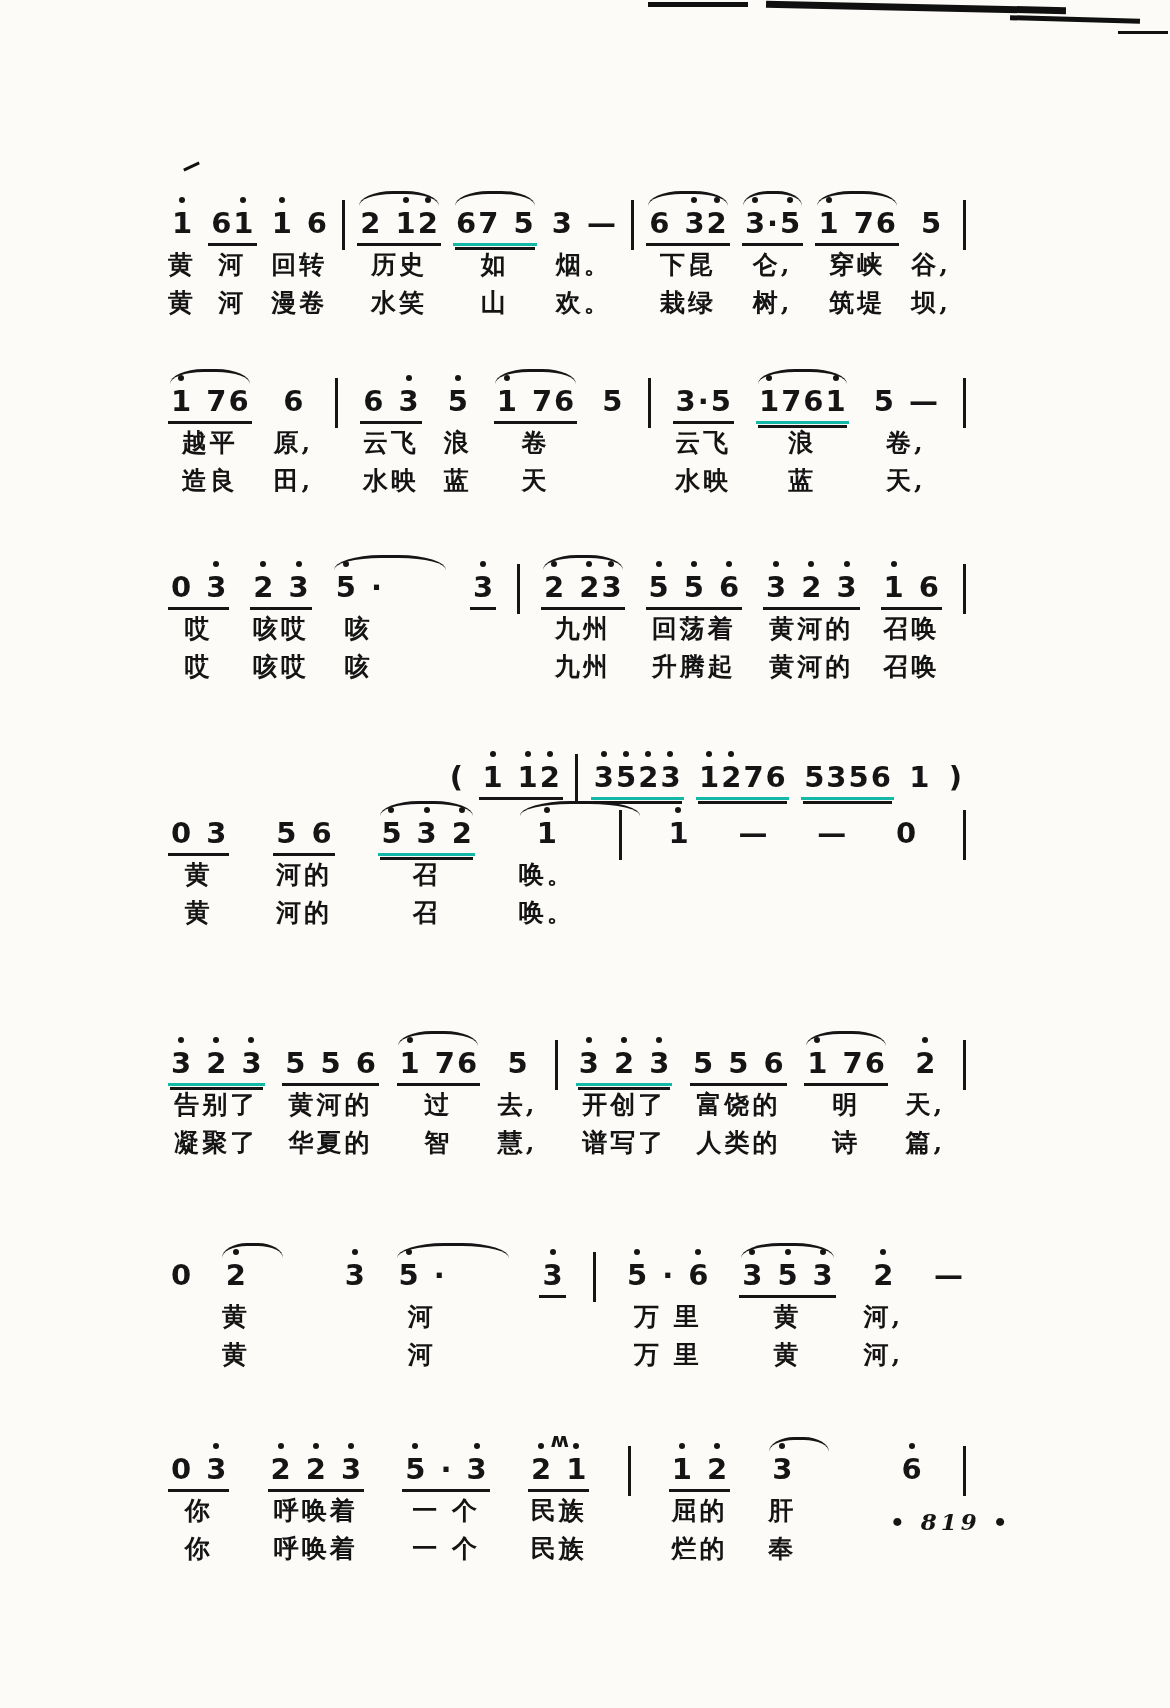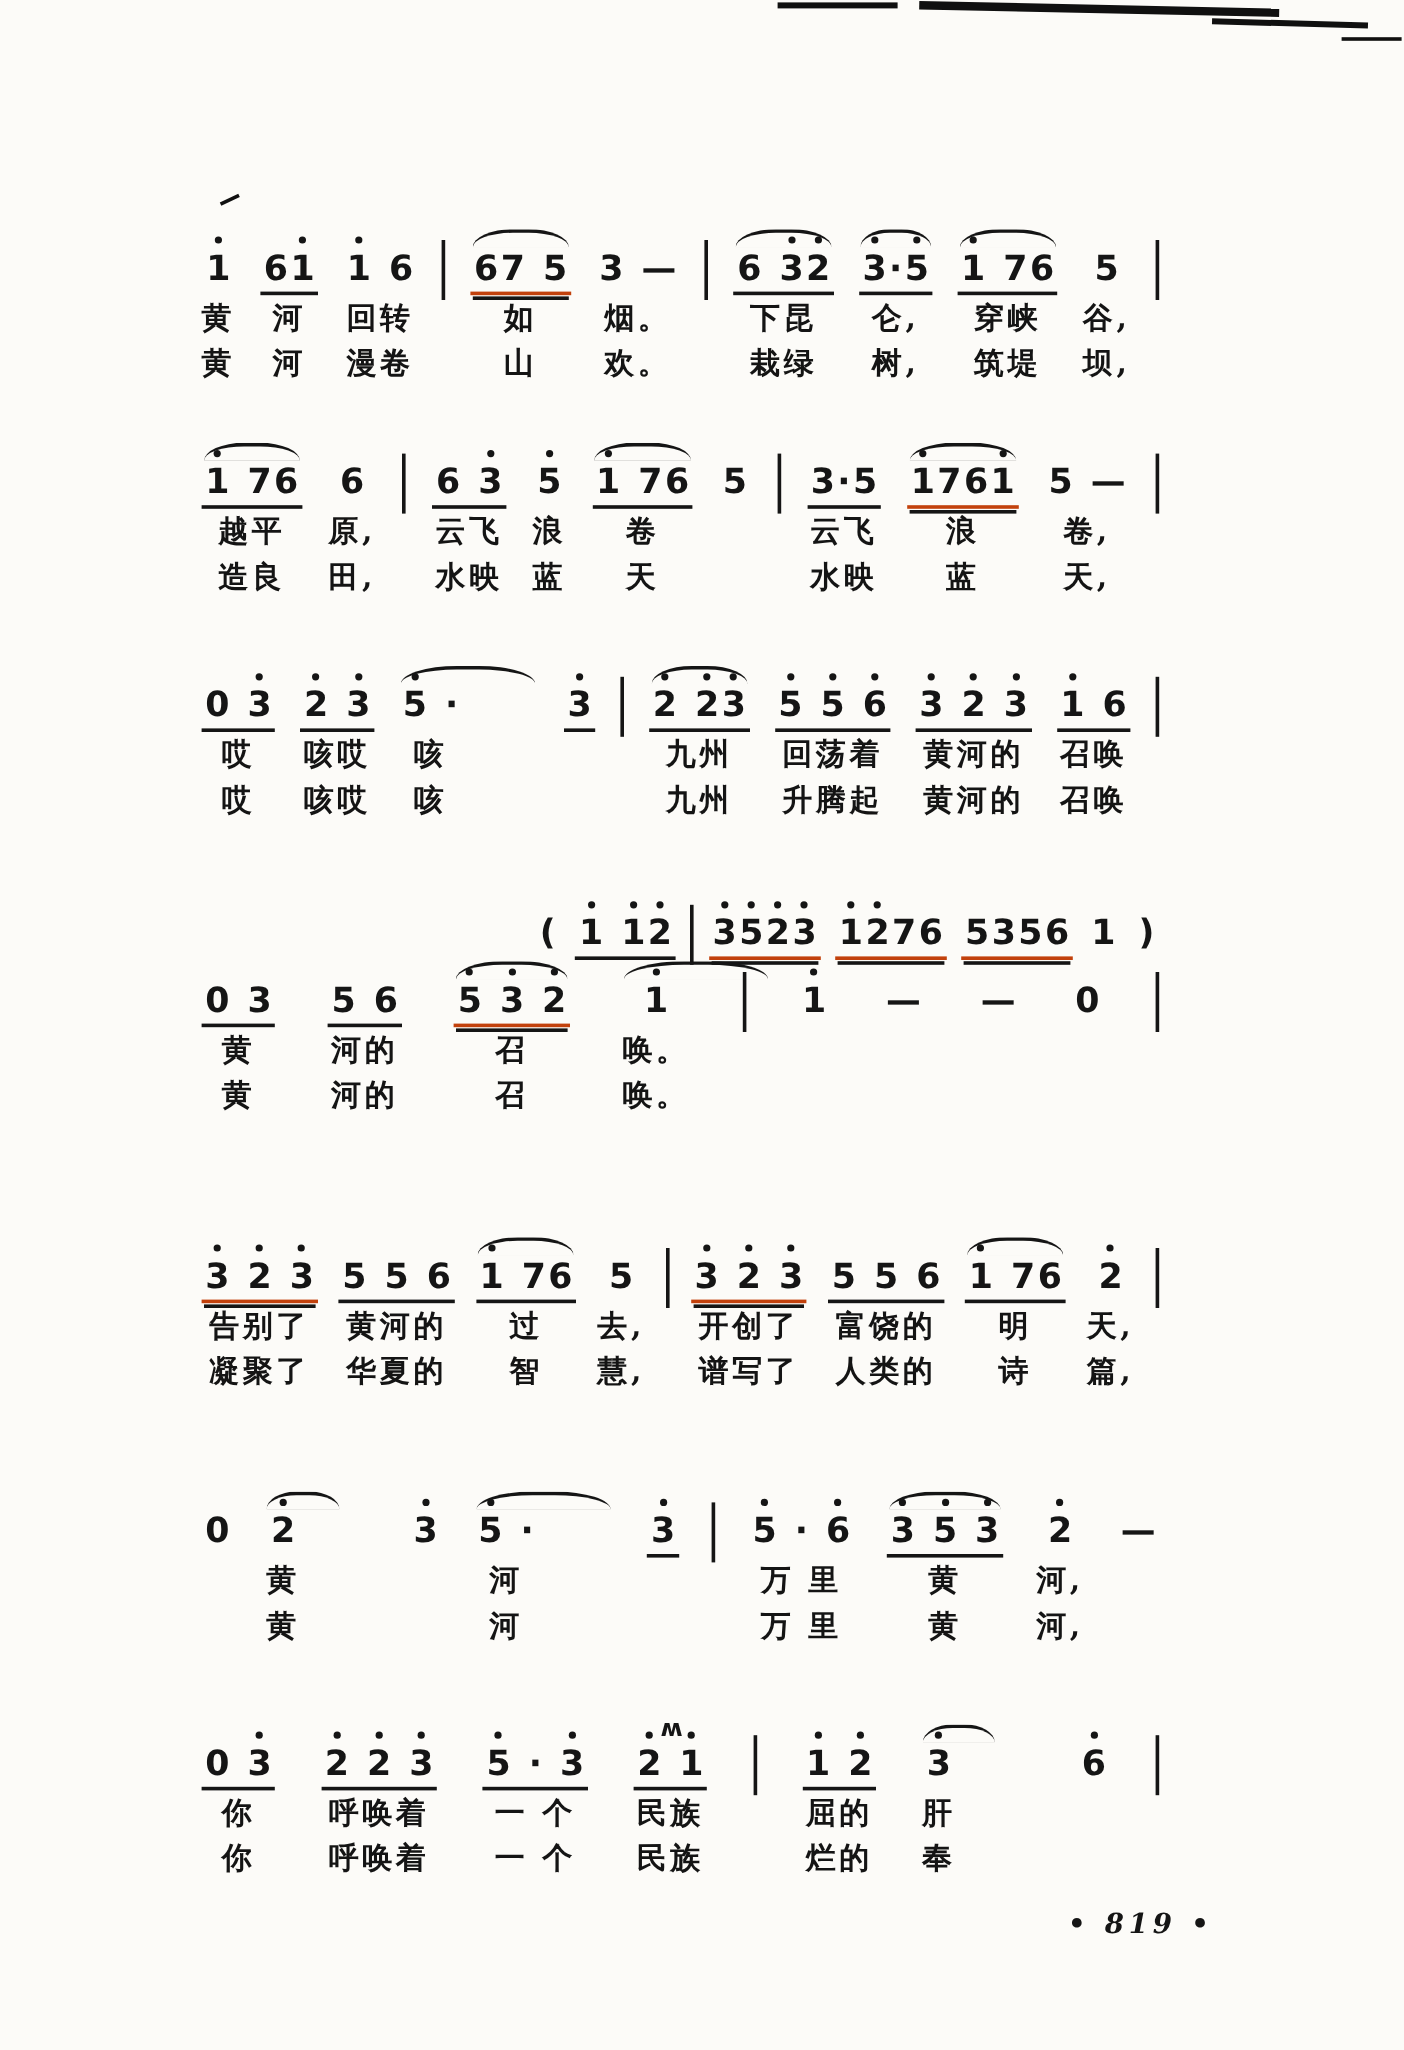--- a/index.html
+++ b/index.html
@@ -16,33 +16,33 @@
   .orn-row{position:relative;height:18px;width:100%;min-width:20px;}
   .arc{position:absolute;left:2%;right:2%;top:3px;height:12px;
        border-top:3px solid #151515;border-radius:50% / 120% 120% 0 0;}
   .arc.pair{right:auto;width:215%;}
   .mordent{position:absolute;left:50%;transform:translateX(-50%);top:-6px;
            font:700 20px "DejaVu Sans",sans-serif;letter-spacing:-2px;}
   .note{height:42px;display:flex;justify-content:center;align-items:flex-start;
         font:700 29px "DejaVu Sans",sans-serif;line-height:34px;}
   .nwrap{display:inline-block;padding:0 2px 3px;white-space:nowrap;}
   .u1 .nwrap{border-bottom:3px solid #151515;text-decoration:underline;}
-  .u2 .nwrap{border-bottom:3px solid #c2410c;position:relative;text-decoration:underline;}
+  .u2 .nwrap{border-bottom:3px solid #14b8a6;position:relative;text-decoration:underline;}
   .u2 .nwrap::after{content:"";position:absolute;left:2px;right:2px;bottom:-7px;
         border-bottom:3px solid #151515;}
   .nch{display:inline-block;position:relative;min-width:15px;text-align:center;margin:0 1px;}
   .nch.dotch{min-width:10px;}
   .sp{display:inline-block;width:13px;}
   .od{position:absolute;top:-9px;left:50%;transform:translateX(-50%);
       width:6px;height:6px;border-radius:50%;background:#151515;}
   .lyr{height:38px;font-family:"DejaVu Serif","DejaVu Sans",serif;font-weight:700;
        font-size:25px;letter-spacing:3px;white-space:nowrap;text-align:center;color:#141414;}
   .barcol{display:flex;flex-direction:column;align-items:center;}
   .barline{width:3px;height:50px;background:#151515;margin-top:12px;}
-  .footer{position:absolute;left:890px;top:1590px;
+  .footer{position:absolute;left:890px;top:1508px;
           font:italic 700 23px "DejaVu Serif",serif;letter-spacing:4px;}
 </style>
 </head>
 <body>
 
 <div class="page">
 
   <div class="artifact" style="left:648px;top:2px;width:100px;height:5px;"></div>
   <div class="artifact" style="left:766px;top:4px;width:300px;height:7px;transform:rotate(1.2deg);"></div>
   <div class="artifact" style="left:1010px;top:17px;width:130px;height:5px;transform:rotate(1.6deg);"></div>
@@ -75,20 +75,30 @@
           <div class="lyr">回转</div>
           <div class="lyr">漫卷</div>
         </div>
         <div class="barcol">
           <div class="barline"></div>
         </div>
         <div class="col">
           <div class="orn-row">
             <div class="arc"></div>
           </div>
+          <div class="note u1">
+            <span class="nwrap"><span class="nch">2</span><span class="sp"></span><span class="nch">1<span class="od"></span></span><span class="nch">2<span class="od"></span></span></span>
+          </div>
+          <div class="lyr">历史</div>
+          <div class="lyr">水笑</div>
+        </div>
+        <div class="col">
+          <div class="orn-row">
+            <div class="arc"></div>
+          </div>
           <div class="note u2">
             <span class="nwrap"><span class="nch">6</span><span class="nch">7</span><span class="sp"></span><span class="nch">5</span></span>
           </div>
           <div class="lyr">如</div>
           <div class="lyr">山</div>
         </div>
         <div class="col">
           <div class="orn-row"></div>
           <div class="note">
             <span class="nwrap"><span class="nch">3</span><span class="sp"></span><span class="nch">—</span></span>

